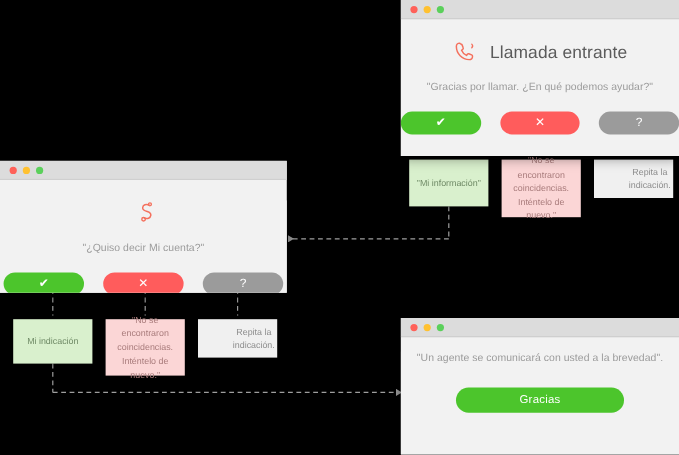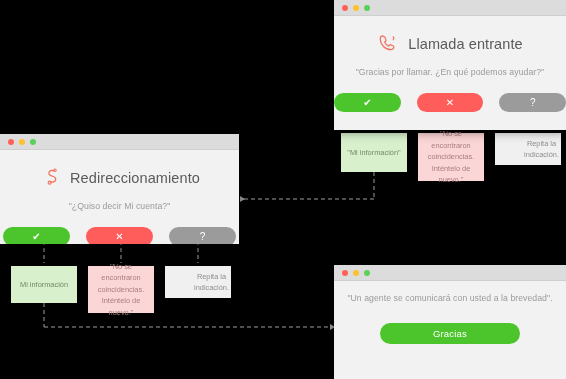--- a/index.html
+++ b/index.html
@@ -226,39 +226,38 @@
       <span class="dot green"></span>
     </div>
     <div class="win-body">
       <div class="head-row">
         <svg class="head-icon" viewBox="0 0 24 24">
           <path d="M16.5 4.2c-2.6-1.3-5.4 0-5.7 2.3-.3 2.2 2.1 3 4.1 3.6 2 .6 3.6 1.6 3.3 3.6
                    -.3 2.3-3.2 3.6-5.8 2.3" fill="none" stroke="#f4715e" stroke-width="1.35" stroke-linecap="round"></path>
           <circle cx="17.4" cy="3.6" r="1.35" fill="none" stroke="#f4715e" stroke-width="1.2"></circle>
           <circle cx="11.6" cy="17.1" r="1.6" fill="none" stroke="#f4715e" stroke-width="1.3"></circle>
         </svg>
-        <div class="head-title">Redireccionamiento</div>
       </div>
       <div class="subtitle">"¿Quiso decir Mi cuenta?"</div>
       <div class="btn-row">
         <button class="cbtn yes">
           <span class="glyph">✔</span>
         </button>
         <button class="cbtn no">
           <span class="glyph">✕</span>
         </button>
         <button class="cbtn help">
           <span class="glyph">?</span>
         </button>
       </div>
     </div>
   </div>
 
   <div class="callout green" style="left:11px; top:266px; width:66px; height:37px;">
-    <span>Mi información</span>
+    <span>Mi indicación</span>
   </div>
   <div class="callout red" style="left:88px; top:266px; width:66px; height:47px;">
     <span>"No se encontraron coincidencias. Inténtelo de nuevo."</span>
   </div>
   <div class="callout gray" style="left:165px; top:266px; width:66px; height:32px;">
     <span>Repita la indicación.</span>
   </div>
 
   <div class="window" style="left:334px; top:265px; width:232px; height:114px;">
     <div class="titlebar">

